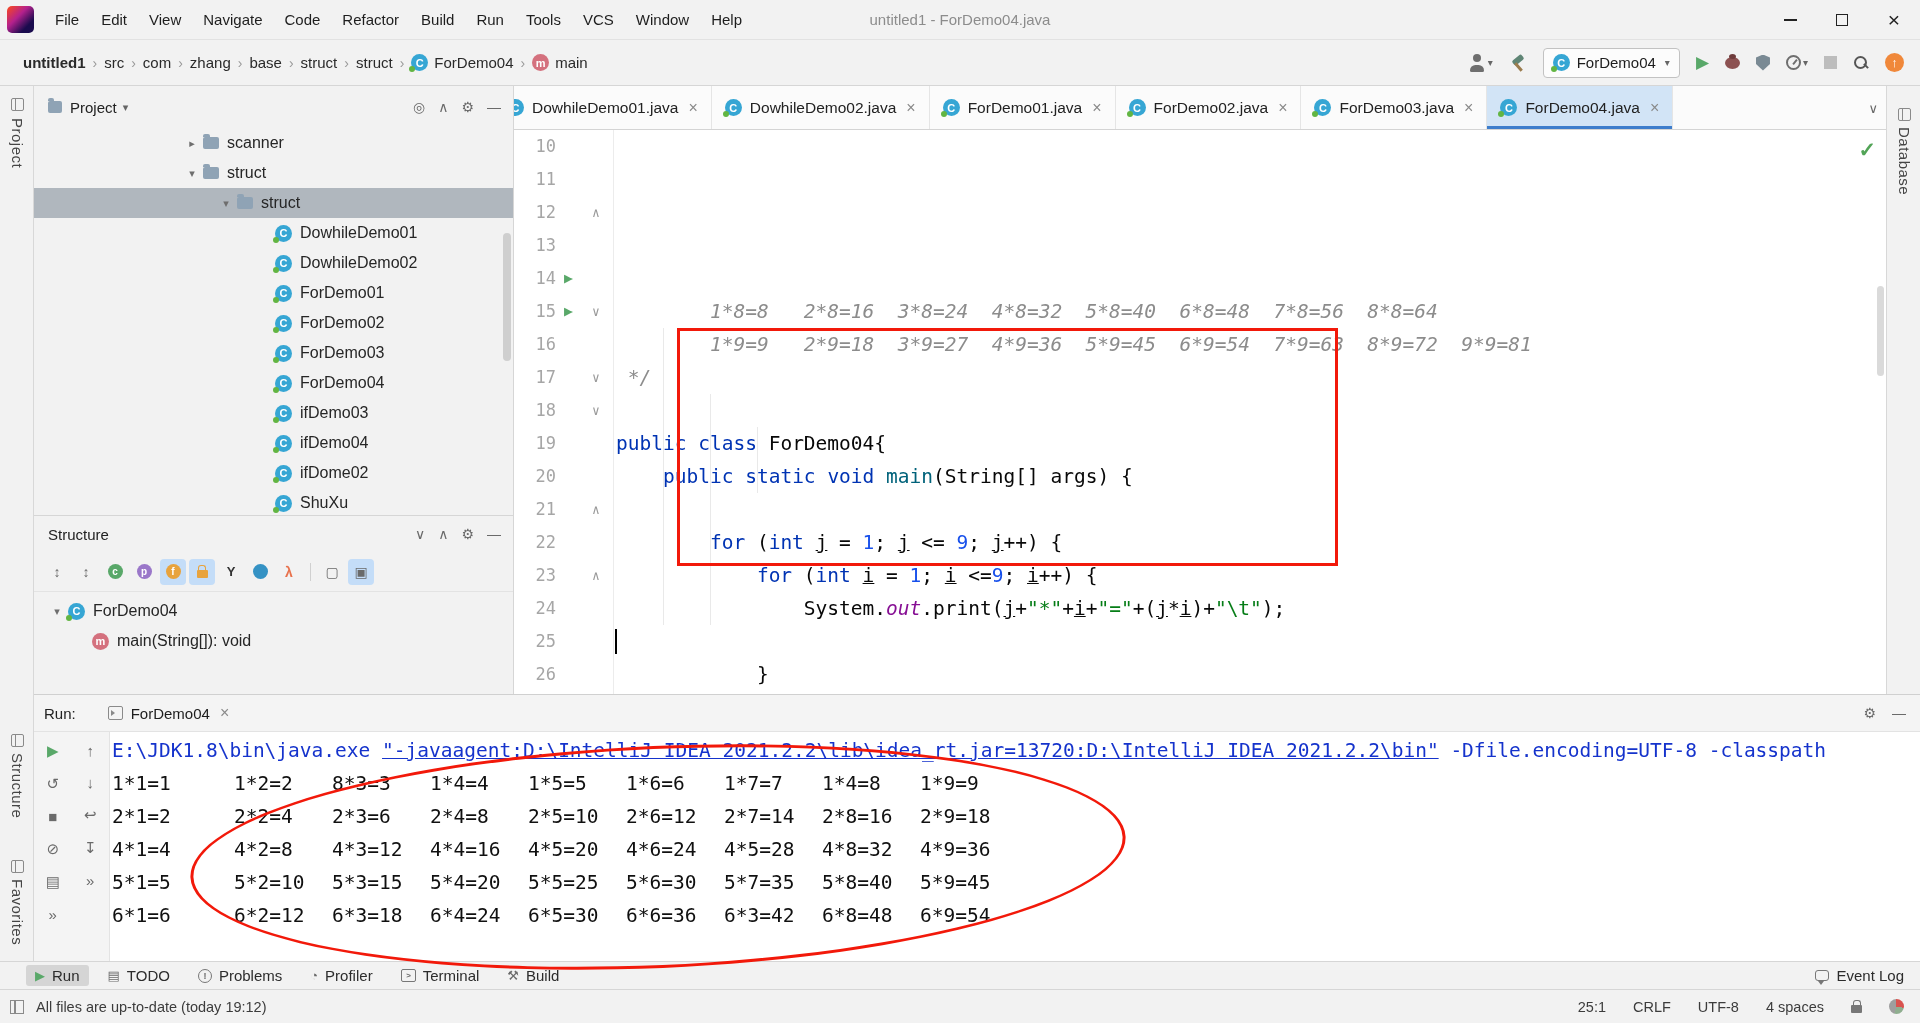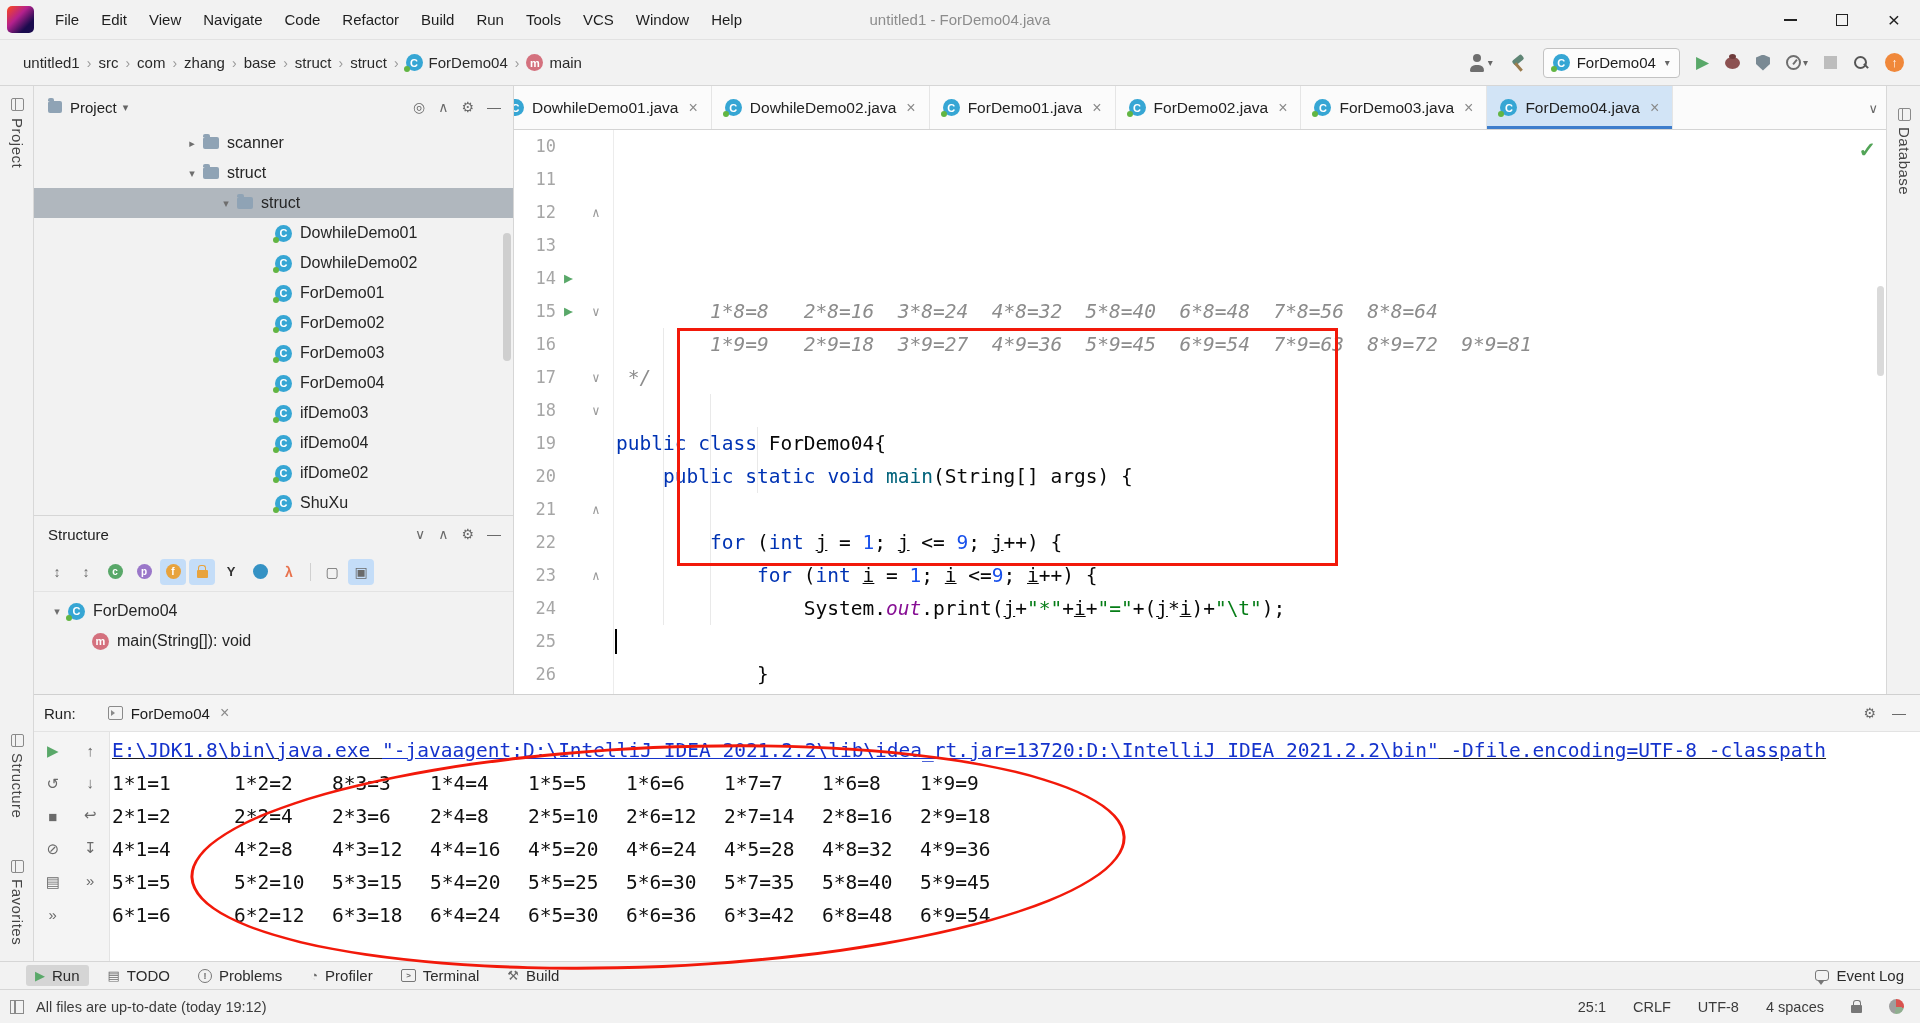--- a/index.html
+++ b/index.html
@@ -16,21 +16,21 @@
   .win-controls { margin-left:auto; display:flex; height:40px; }
   .win-btn { width:52px; height:40px; display:flex; align-items:center; justify-content:center; color:#222; }
   .ic-minimize { width:13px; height:2px; background:#222; display:inline-block; }
   .ic-maximize { width:12px; height:12px; border:1.6px solid #222; display:inline-block; }
   .win-close-glyph { font-size:21px; line-height:1; }
 
   
   .toolbar { position:absolute; top:40px; left:0; right:0; height:46px; display:flex; align-items:center; background:#f2f2f2; border-bottom:1px solid #d6d6d6; padding:0 16px 0 20px; }
   .breadcrumbs { display:flex; align-items:center; }
   .crumb { font-size:15px; color:#2a2a2a; padding:0 3px; white-space:nowrap; }
-  .crumb-root { font-weight:normal;text-align:right; }
+  .crumb-root { font-weight:bold;text-align:right; }
   .crumb-sep { color:#9a9a9a; padding:0 4px; font-size:14px; }
   .crumb-obj { display:inline-flex; align-items:center; gap:6px; }
   .toolbar-right { margin-left:auto; display:flex; align-items:center; gap:16px; }
   .ic-16 { width:17px; height:17px; font-size:11px; }
   .ic-class { border-radius:50%; background:#36a6d4; color:#fff; font-weight:bold; display:inline-flex; align-items:center; justify-content:center; position:relative; flex:none; }
   .ic-class::after { content:""; position:absolute; left:-2px; bottom:-1px; width:6px; height:6px; border-radius:50%; background:#62b543; }
   .ic-method { border-radius:50%; background:#d4717e; color:#fff; font-weight:bold; display:inline-flex; align-items:center; justify-content:center; flex:none; }
   .ic-user { position:relative; width:18px; height:18px; display:inline-block; }
   .ic-user::before { content:""; position:absolute; top:0; left:5px; width:8px; height:8px; border-radius:50%; background:#6e6e6e; }
   .ic-user::after { content:""; position:absolute; bottom:0; left:2px; width:14px; height:7px; border-radius:7px 7px 2px 2px; background:#6e6e6e; }
@@ -127,21 +127,21 @@
   .run-header { height:37px; background:#f4f4f4; border-bottom:1px solid #e3e3e3; display:flex; align-items:center; padding:0 14px 0 10px; font-size:15px; }
   .run-label { color:#222; margin-right:24px; }
   .run-tab { display:flex; align-items:center; gap:8px; padding:0 8px; height:37px; }
   .ic-console { width:15px; height:14px; border:1.6px solid #8a8a8a; border-radius:2px; position:relative; }
   .ic-console::before { content:""; position:absolute; left:2px; top:3px; border-left:4px solid #8a8a8a; border-top:3px solid transparent; border-bottom:3px solid transparent; }
   .run-header-icons { margin-left:auto; display:flex; gap:16px; }
   .run-toolbar { position:absolute; left:0; top:37px; bottom:0; width:76px; background:#f4f4f4; border-right:1px solid #e3e3e3; display:flex; }
   .rt-col { width:38px; display:flex; flex-direction:column; align-items:center; padding-top:10px; gap:15px; }
   .rt-ic { color:#6a6a6a; font-size:15px; cursor:default; }
   .rt-ic.green { color:#59a869; }
-  .console { position:absolute; left:76px; top:37px; right:0; bottom:0; overflow:hidden; font-family:"DejaVu Sans Mono",monospace; font-size:19.5px; line-height:33px; padding:2px 0 0 2px;text-decoration:underline; }
+  .console { position:absolute; left:76px; top:37px; right:0; bottom:0; overflow:hidden; font-family:"DejaVu Sans Mono",monospace; font-size:19.5px; line-height:33px; padding:2px 0 0 2px; }
   .console-cmd { color:#1533cc; white-space:pre; }
   .cmd-underline { text-decoration:underline; }
   .console-row { color:#101010; white-space:pre; }
   .ccell { display:inline-block; width:98px; }
   .ccell:first-child { width:122px; }
 
   
   .bottom-bar { position:absolute; top:961px; left:0; right:0; height:28px; background:#f2f2f2; border-top:1px solid #d6d6d6; display:flex; align-items:center; font-size:15px; padding:0 16px 0 26px; gap:10px; }
   .bb-item { display:flex; align-items:center; gap:7px; padding:2px 9px; border-radius:3px; color:#2c2c2c; }
   .bb-item.active { background:#d5d5d5; }
@@ -535,21 +535,21 @@
       <div class="rt-col">
           <span class="rt-ic">↑</span>
           <span class="rt-ic">↓</span>
           <span class="rt-ic">↩</span>
           <span class="rt-ic">↧</span>
           <span class="rt-ic">»</span>
         </div>
     </div>
     <div class="console">
         <div class="console-cmd"><span>E:\JDK1.8\bin\java.exe </span><span class="cmd-underline">"-javaagent:D:\IntelliJ IDEA 2021.2.2\lib\idea_rt.jar=13720:D:\IntelliJ IDEA 2021.2.2\bin"</span><span> -Dfile.encoding=UTF-8 -classpath</span></div>
-        <div class="console-row"><span class="ccell">1*1=1</span><span class="ccell">1*2=2</span><span class="ccell">8*3=3</span><span class="ccell">1*4=4</span><span class="ccell">1*5=5</span><span class="ccell">1*6=6</span><span class="ccell">1*7=7</span><span class="ccell">1*6=8</span><span class="ccell">1*9=9</span></div>
+        <div class="console-row"><span class="ccell">1*1=1</span><span class="ccell">1*2=2</span><span class="ccell">8*3=3</span><span class="ccell">1*4=4</span><span class="ccell">1*5=5</span><span class="ccell">1*6=6</span><span class="ccell">1*7=7</span><span class="ccell">1*4=8</span><span class="ccell">1*9=9</span></div>
         <div class="console-row"><span class="ccell">2*1=2</span><span class="ccell">2*2=4</span><span class="ccell">2*3=6</span><span class="ccell">2*4=8</span><span class="ccell">2*5=10</span><span class="ccell">2*6=12</span><span class="ccell">2*7=14</span><span class="ccell">2*8=16</span><span class="ccell">2*9=18</span></div>
         <div class="console-row"><span class="ccell">4*1=4</span><span class="ccell">4*2=8</span><span class="ccell">4*3=12</span><span class="ccell">4*4=16</span><span class="ccell">4*5=20</span><span class="ccell">4*6=24</span><span class="ccell">4*5=28</span><span class="ccell">4*8=32</span><span class="ccell">4*9=36</span></div>
         <div class="console-row"><span class="ccell">5*1=5</span><span class="ccell">5*2=10</span><span class="ccell">5*3=15</span><span class="ccell">5*4=20</span><span class="ccell">5*5=25</span><span class="ccell">5*6=30</span><span class="ccell">5*7=35</span><span class="ccell">5*8=40</span><span class="ccell">5*9=45</span></div>
         <div class="console-row"><span class="ccell">6*1=6</span><span class="ccell">6*2=12</span><span class="ccell">6*3=18</span><span class="ccell">6*4=24</span><span class="ccell">6*5=30</span><span class="ccell">6*6=36</span><span class="ccell">6*3=42</span><span class="ccell">6*8=48</span><span class="ccell">6*9=54</span></div>
       </div>
   </div>
 
   <div class="bottom-bar">
     <div style="display:flex;align-items:center;gap:10px;">
         <div class="bb-item active">

